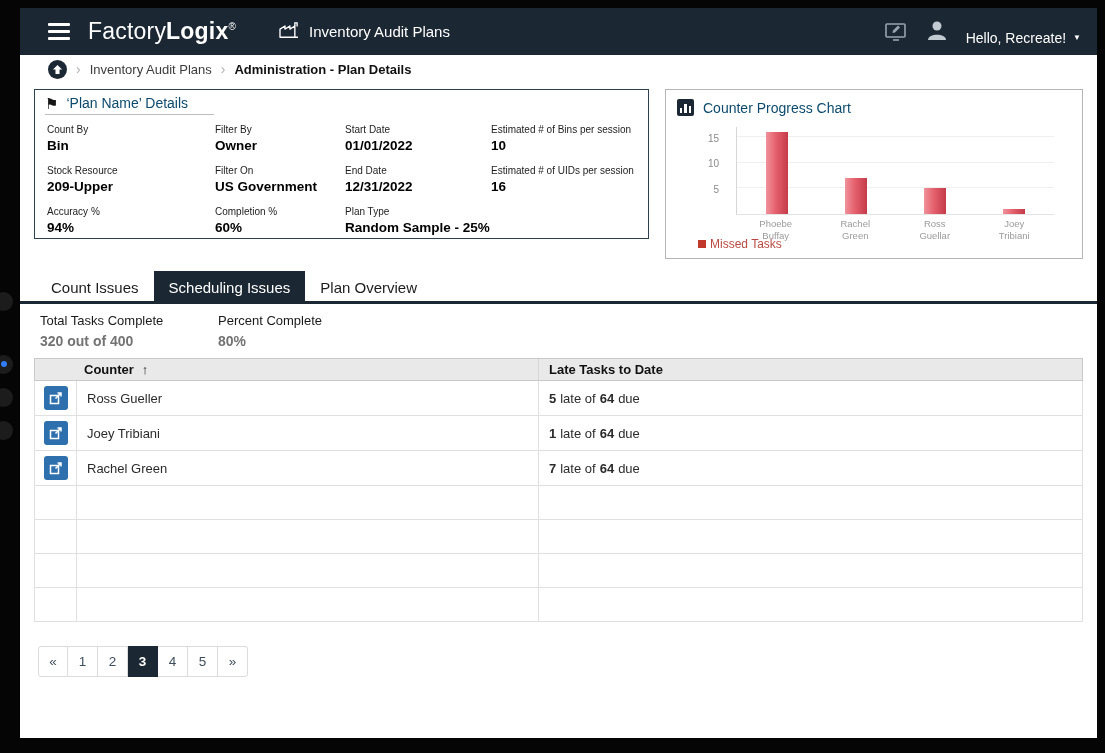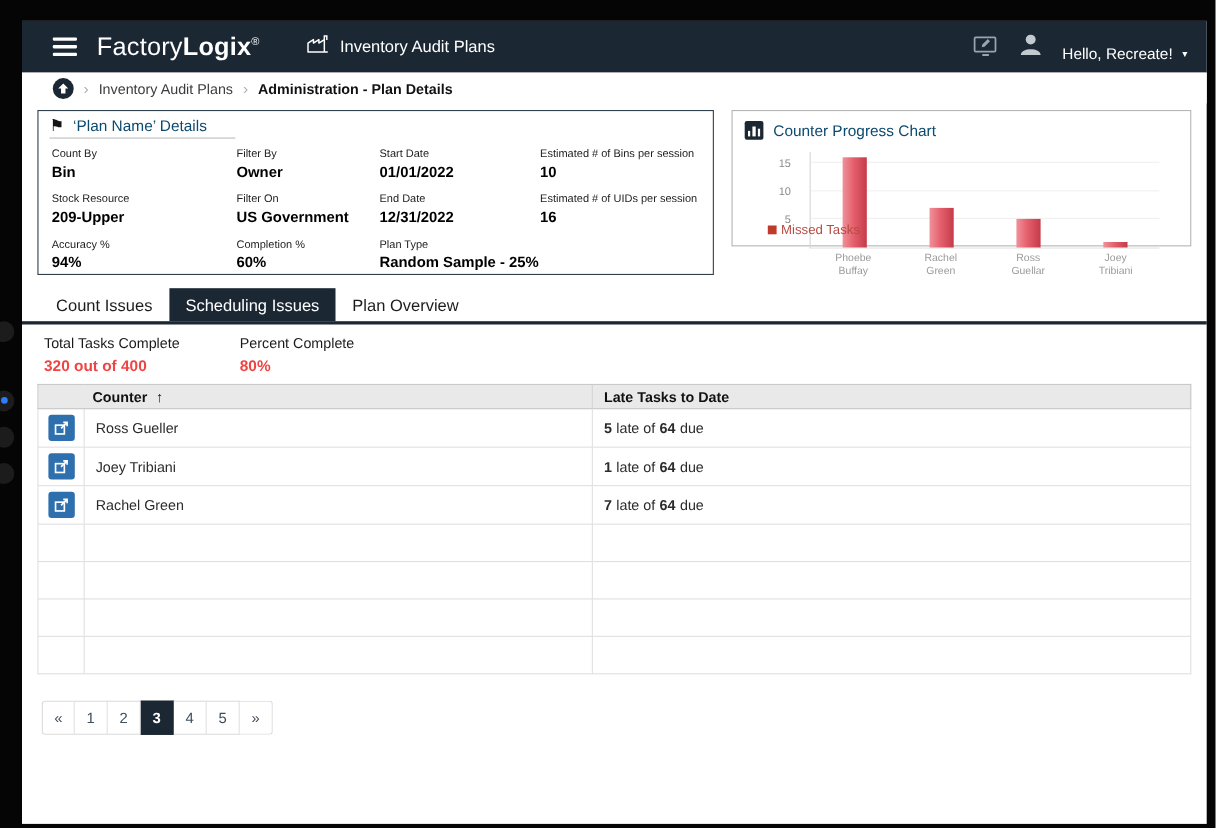--- a/index.html
+++ b/index.html
@@ -6,21 +6,21 @@
   html, body { width: 1105px; height: 753px; }
   body {
     background: #050505;
     font-family: "Liberation Sans", sans-serif;
     position: relative;
     overflow: hidden;
   }
 
   
   .window {
-    position: absolute; left: 20px; top: 19px;
+    position: absolute; left: 20px; top: 8px;
     width: 1077px; height: 730px;
     background: #fff;
     display: flex; flex-direction: column;
   }
 
   
   .edge-dot { position:absolute; left:-6px; width:19px; height:19px; border-radius:50%; background:#1c1c1c; }
   .edge-blue { position:absolute; left:1px; width:6px; height:6px; border-radius:50%; background:#2f7cf6; z-index:2; }
 
   
@@ -56,21 +56,21 @@
   .card-title { font-size: 14px; color: #0c4a6e; white-space:nowrap; }
   .flag-glyph { font-size: 15px; color:#151515; line-height:1; }
 
   .fields {
     display:grid; grid-template-columns: 168px 130px 146px 1fr;
     padding: 9px 10px 0 12px; row-gap: 12px;
   }
   .field .lbl { font-size: 10px; color:#1c1c1c; white-space: nowrap; }
   .field .val { font-size: 13.5px; font-weight: bold; color:#000; margin-top: 3px; white-space: nowrap; }
 
-  .chart-card { flex: 1; height: 124px; border: 1px solid #b5b5b5; background:#fff; position: relative; }
+  .chart-card { flex: 1; height: 170px; border: 1px solid #b5b5b5; background:#fff; position: relative; }
   .chart-title-row { display:flex; align-items:center; gap:9px; margin: 9px 0 0 11px; }
   .chart-ico { width:17px; height:17px; background:#1b2733; border-radius:2px; display:flex; align-items:flex-end; justify-content:center; gap:2px; padding-bottom:3px; }
   .chart-ico i { display:block; width:2.5px; background:#fff; }
   .plot-wrap { position:absolute; left:70px; top:37px; right:28px; height:88px; border-left:1px solid #d6d6d6; border-bottom:1px solid #e3e3e3; }
   .gridline { position:absolute; left:0; right:0; height:1px; background:#efefef; }
   .ylabels { position:absolute; left:0; top:37px; width:62px; height:88px; }
   .yt { position:absolute; right:9px; font-size:10px; color:#8a8a8a; }
   .bars { position:absolute; left:0; right:0; bottom:0; top:0; display:flex; align-items:flex-end; }
   .bar-slot { flex:1; display:flex; justify-content:center; align-items:flex-end; height:100%; }
   .bar { width:22px; background: linear-gradient(to right, #f0929b 0%, #e4606c 45%, #c53a49 100%); }
@@ -82,21 +82,21 @@
 
   
   .tabs { display:flex; align-items:flex-end; padding-left:16px; margin-top:12px; border-bottom:3px solid #1b2733; flex:0 0 auto; }
   .tab { padding: 6px 15px 5px 15px; font-size: 15px; color:#1c1c1c; cursor:pointer; white-space:nowrap; }
   .tab.active { background:#1b2733; color:#fff; padding-top:8px; }
 
   
   .summary { display:flex; padding: 9px 0 0 20px; flex:0 0 auto; }
   .sum-block { width:178px; }
   .sum-lbl { font-size: 13px; color:#1a1a1a; }
-  .sum-val { font-size: 14px; font-weight: bold; margin-top: 5px; color:#ef4444; }
+  .sum-val { font-size: 14px; font-weight: bold; margin-top: 5px; color:#737373; }
 
   
   table.grid { border-collapse: collapse; margin: 9px 14px 0 14px; width: calc(100% - 28px); table-layout: fixed; flex:0 0 auto; }
   table.grid col.c-icon { width: 42px; }
   table.grid col.c-name { width: 462px; }
   table.grid th {
     background:#e9e9e9; font-size:13px; text-align:left; font-weight:bold; color:#111;
     height: 22px; border: 1px solid #c9c9c9; border-left:none; border-right:none;
   }
   table.grid th.th-counter { padding-left: 49px; border-left:1px solid #c9c9c9; }

